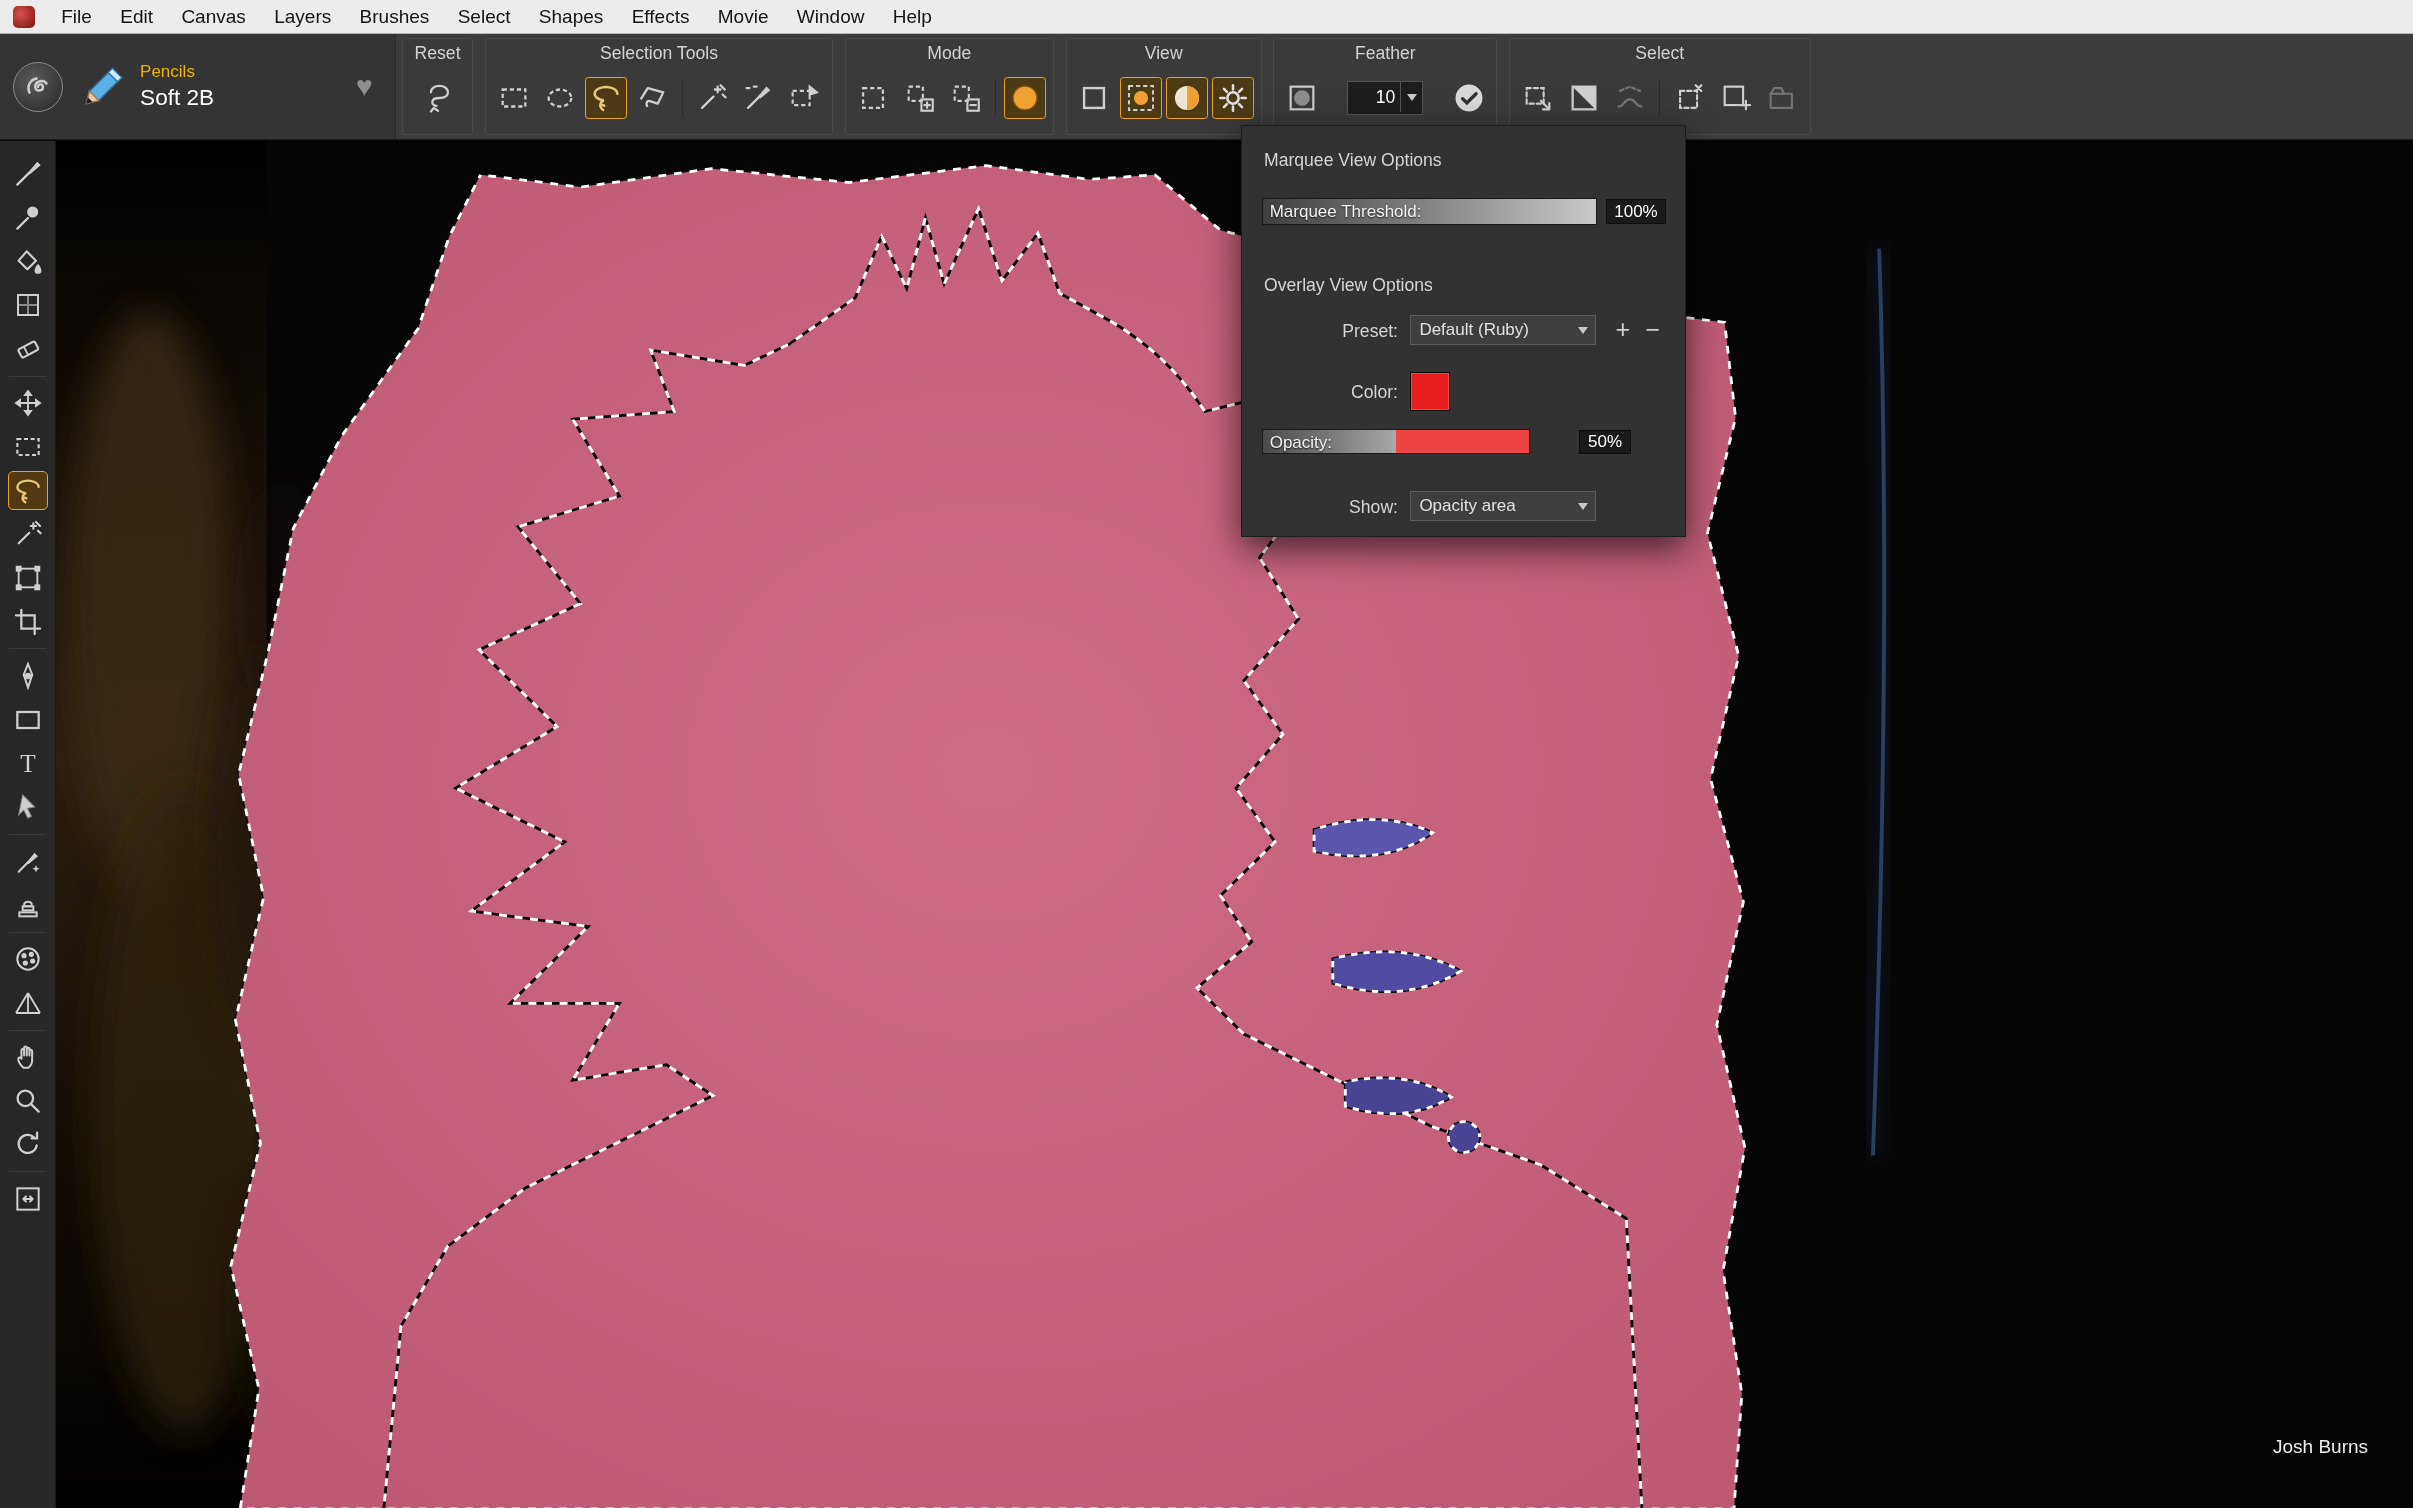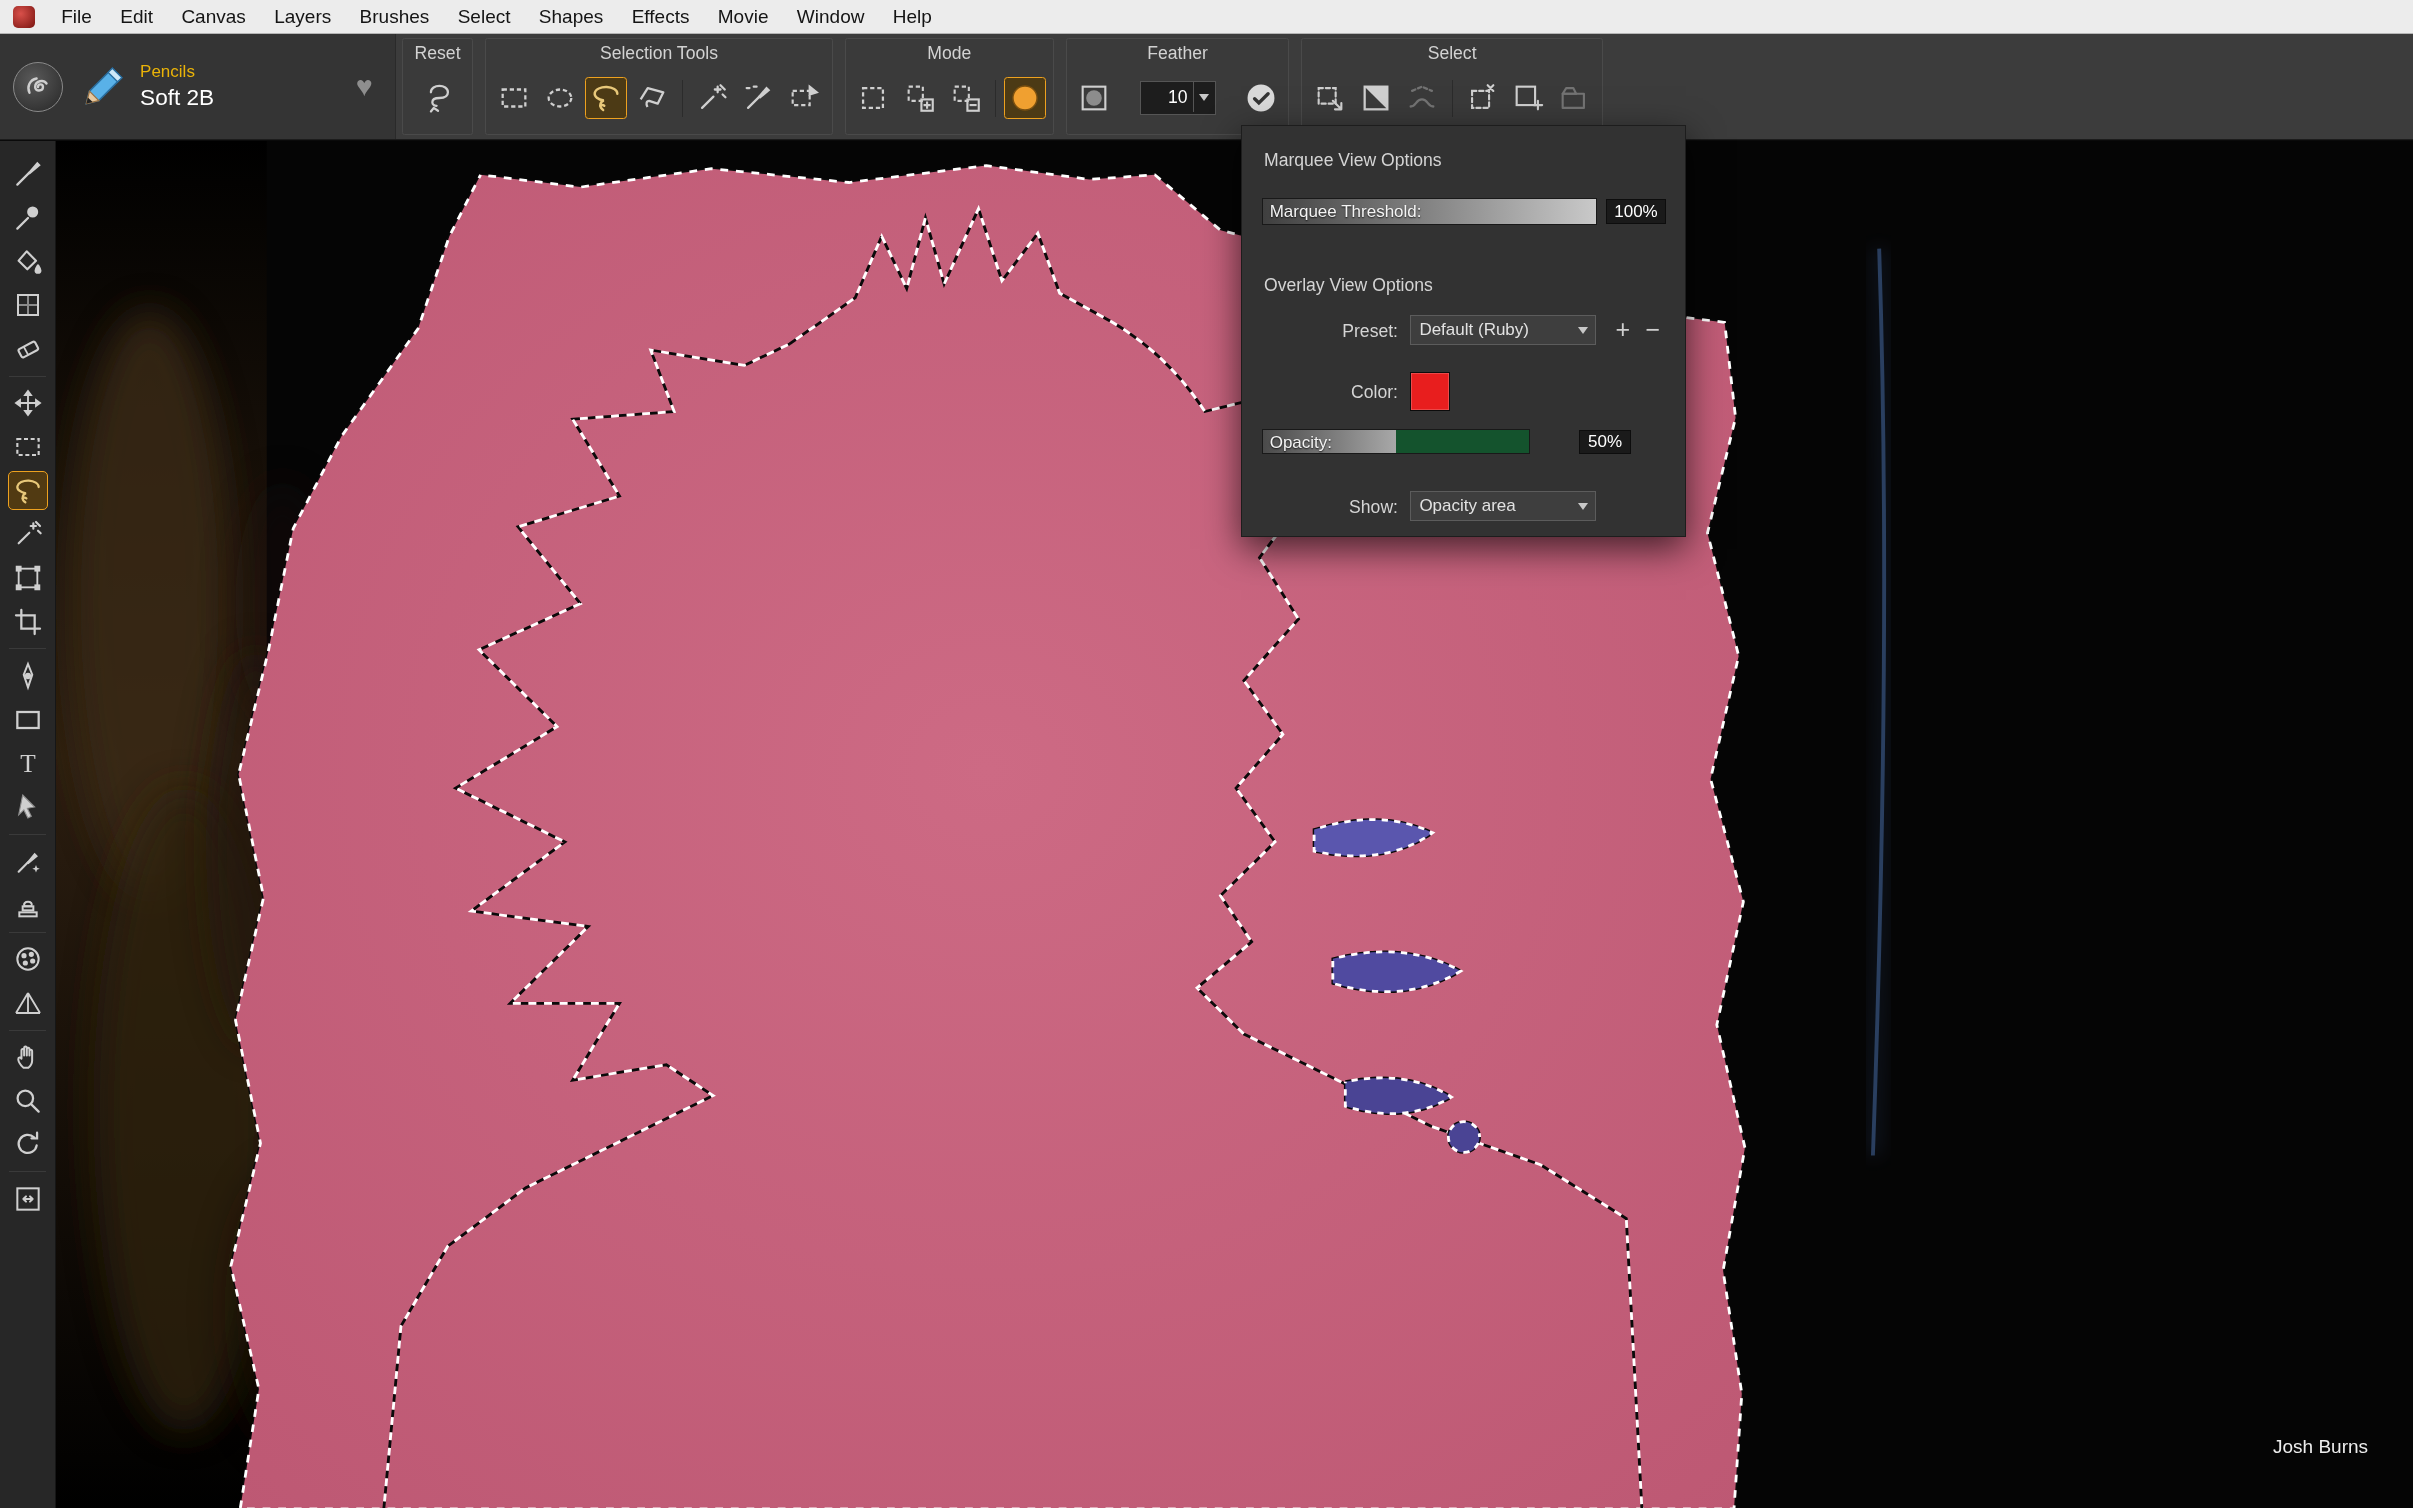--- a/index.html
+++ b/index.html
@@ -60,21 +60,21 @@
 
   
   .panel{position:absolute;left:1241px;top:125px;width:445px;height:412px;background:#323232;
     border:0.8px solid #1d1d1d;box-shadow:0 11.7px 34px rgba(0,0,0,.65);z-index:120;color:#d4d4d4;font-size:17.6px;}
   .p-title{position:absolute;left:22px;top:23.5px;}
   .p-overlay-title{position:absolute;left:22px;top:149px;}
   .p-bar{position:absolute;left:20px;height:27px;border:0.8px solid #191919;overflow:hidden;}
   .p-bar .bar-label{position:absolute;left:6.7px;top:0;line-height:25px;font-size:17px;color:#f4f4f4;
     text-shadow:0 0.8px 1.7px rgba(0,0,0,.8);white-space:nowrap;}
   .p-thresh{top:72px;width:335px;background:linear-gradient(90deg,#3f3f3f 0%,#c9c9c9 100%);}
-  .p-opac{top:303px;width:268px;height:25px;background:#14532d;}
+  .p-opac{top:303px;width:268px;height:25px;background:#ef4444;}
   .p-opac .fill{position:absolute;left:0;top:0;height:100%;width:50%;
     background:linear-gradient(90deg,#4a4a4a 0%,#a8a8a8 100%);}
   .p-valbox{position:absolute;background:#1a1a1a;border:0.8px solid #0d0d0d;color:#fff;
     display:flex;align-items:center;justify-content:center;font-size:17px;}
   .p-label{position:absolute;left:22px;width:134px;text-align:right;}
   .p-select{position:absolute;left:168px;width:186px;height:30px;background:#3e3e3e;border:0.8px solid #5c5c5c;
     display:flex;align-items:center;justify-content:space-between;padding:0 6.7px 0 8.4px;font-size:17px;color:#e2e2e2;}
   .p-pm{position:absolute;width:23.5px;height:25px;display:flex;align-items:center;justify-content:center;
     font-size:25px;color:#cfcfcf;}
   .p-swatch{position:absolute;left:168px;top:246px;width:40px;height:39px;background:#e81e1e;
@@ -443,20 +443,45 @@
         </div>
       <div class="vdiv"></div>
       <div class="tbtn active">
           <svg viewBox="0 0 40 40" width="34" height="34">
             <use href="#i-circle-o"></use>
           </svg>
         </div>
     </div>
   </div>
 
+  <div class="tb-section">
+    <div class="tb-label">View</div>
+    <div class="tb-icons">
+      <div class="tbtn">
+          <svg viewBox="0 0 40 40" width="34" height="34">
+            <use href="#i-sq"></use>
+          </svg>
+        </div>
+      <div class="tbtn active">
+          <svg viewBox="0 0 40 40" width="34" height="34">
+            <use href="#i-marqcirc"></use>
+          </svg>
+        </div>
+      <div class="tbtn active">
+          <svg viewBox="0 0 40 40" width="34" height="34">
+            <use href="#i-ovcirc"></use>
+          </svg>
+        </div>
+      <div class="tbtn active">
+          <svg viewBox="0 0 40 40" width="34" height="34">
+            <use href="#i-gear"></use>
+          </svg>
+        </div>
+    </div>
+  </div>
 
   <div class="tb-section">
     <div class="tb-label">Feather</div>
     <div class="tb-icons">
       <div class="tbtn">
           <svg viewBox="0 0 40 40" width="34" height="34">
             <use href="#i-feath"></use>
           </svg>
         </div>
       <div class="feather-box">

